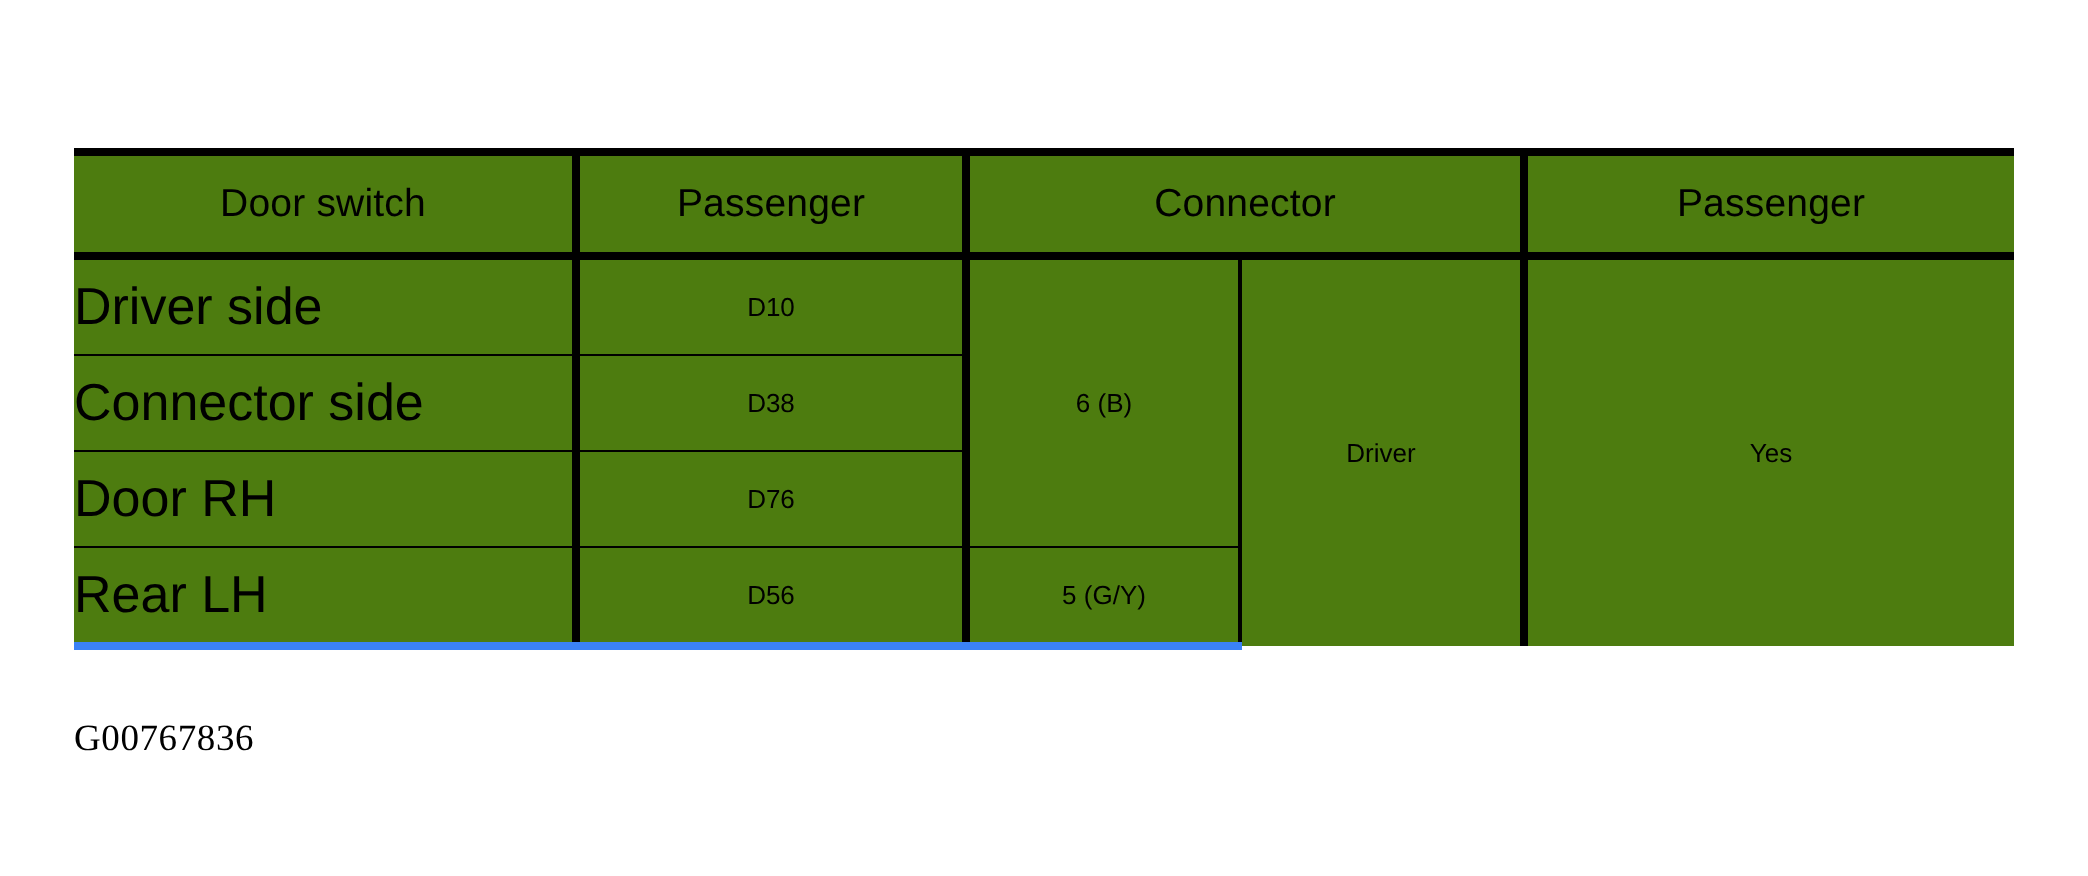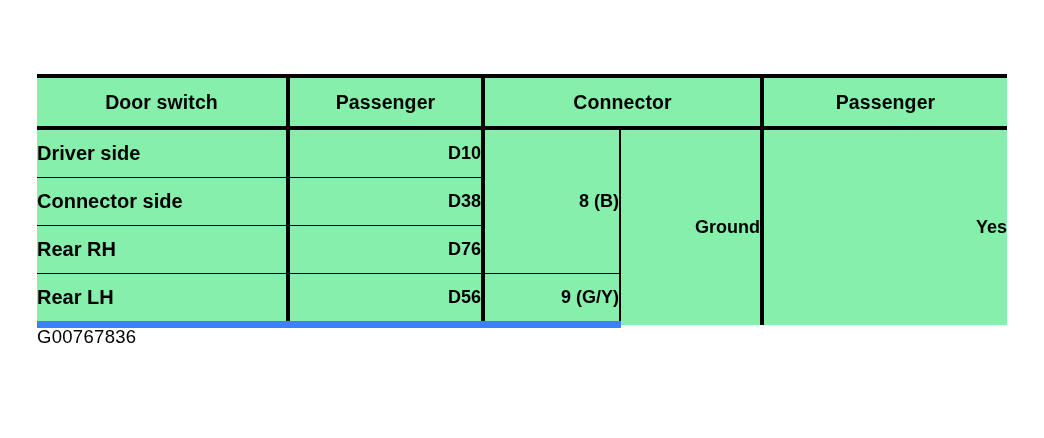--- a/index.html
+++ b/index.html
@@ -31,66 +31,67 @@
     table-layout: fixed;
     width: 970px;
     height: 241px;
     font-size: 19px;
     color: #000;
   }
 
   table.spec td, table.spec th {
     padding: 0;
     margin: 0;
-    font-weight: bold;
+    font-weight: normal;
     vertical-align: middle;
-    background: #86efac;
+    background: #4d7c0f;
   }
 
   
   col.c-doorswitch { width: 251px; }
   col.c-connector  { width: 195px; }
   col.c-term-a     { width: 137px; }
   col.c-term-b     { width: 142px; }
   col.c-continuity { width: 245px; }
 
   
   .rule-top    { border-top: 4px solid #000; }
   .rule-hdr    { border-bottom: 4px solid #000; }
   .rule-thin   { border-top: 1.5px solid #000; }
-  .rule-bottom { border-bottom: 7px solid #3b82f6; }
+  .rule-bottom { border-bottom: 4px solid #3b82f6; }
   .v-thick-r { border-right: 4px solid #000; }
   .v-thin-r  { border-right: 2px solid #000; }
 
   
   .hdr-cell {
     text-align: center;
     height: 48px;
     font-size: 19.5px;
     letter-spacing: 0.1px;
   }
   .row-label {
     text-align: left;
     padding-left: 13px;
     height: 47px;
-    font-size: 20px;
+    font-size: 26px;
   }
   .ctr {
-    text-align: right;
-    font-size: 18px;
+    text-align: center;
+    font-size: 13px;
   }
 
   
   #caption {
     position: absolute;
     left: 37px;
-    top: 326px;
+    top: 360px;
     font-size: 18.5px;
     letter-spacing: 0.3px;
     white-space: nowrap;
+    font-family: Liberation Serif, serif;
   }
 </style>
 </head>
 <body>
 
 <div id="table-wrap">
   <table class="spec">
     <colgroup>
       <col class="c-doorswitch">
       <col class="c-connector">
@@ -106,38 +107,38 @@
         <th class="hdr-cell rule-top rule-hdr v-thick-r" colspan="2">Connector</th>
         <th class="hdr-cell rule-top rule-hdr">Passenger</th>
       </tr>
     </thead>
 
     <tbody>
 
       <tr>
         <td class="row-label v-thick-r">Driver side</td>
         <td class="ctr v-thick-r">D10</td>
-        <td class="ctr v-thin-r" rowspan="3">8 (B)</td>
-        <td class="ctr v-thick-r" rowspan="4">Ground</td>
+        <td class="ctr v-thin-r" rowspan="3">6 (B)</td>
+        <td class="ctr v-thick-r" rowspan="4">Driver</td>
         <td class="ctr" rowspan="4">Yes</td>
       </tr>
 
       <tr>
         <td class="row-label rule-thin v-thick-r">Connector side</td>
         <td class="ctr rule-thin v-thick-r">D38</td>
       </tr>
 
       <tr>
-        <td class="row-label rule-thin v-thick-r">Rear RH</td>
+        <td class="row-label rule-thin v-thick-r">Door RH</td>
         <td class="ctr rule-thin v-thick-r">D76</td>
       </tr>
 
       <tr>
         <td class="row-label rule-thin rule-bottom v-thick-r">Rear LH</td>
         <td class="ctr rule-thin rule-bottom v-thick-r">D56</td>
-        <td class="ctr rule-thin rule-bottom v-thin-r">9 (G/Y)</td>
+        <td class="ctr rule-thin rule-bottom v-thin-r">5 (G/Y)</td>
       </tr>
 
     </tbody>
   </table>
 </div>
 
 <div id="caption">G00767836</div>
 
 </body></html>

